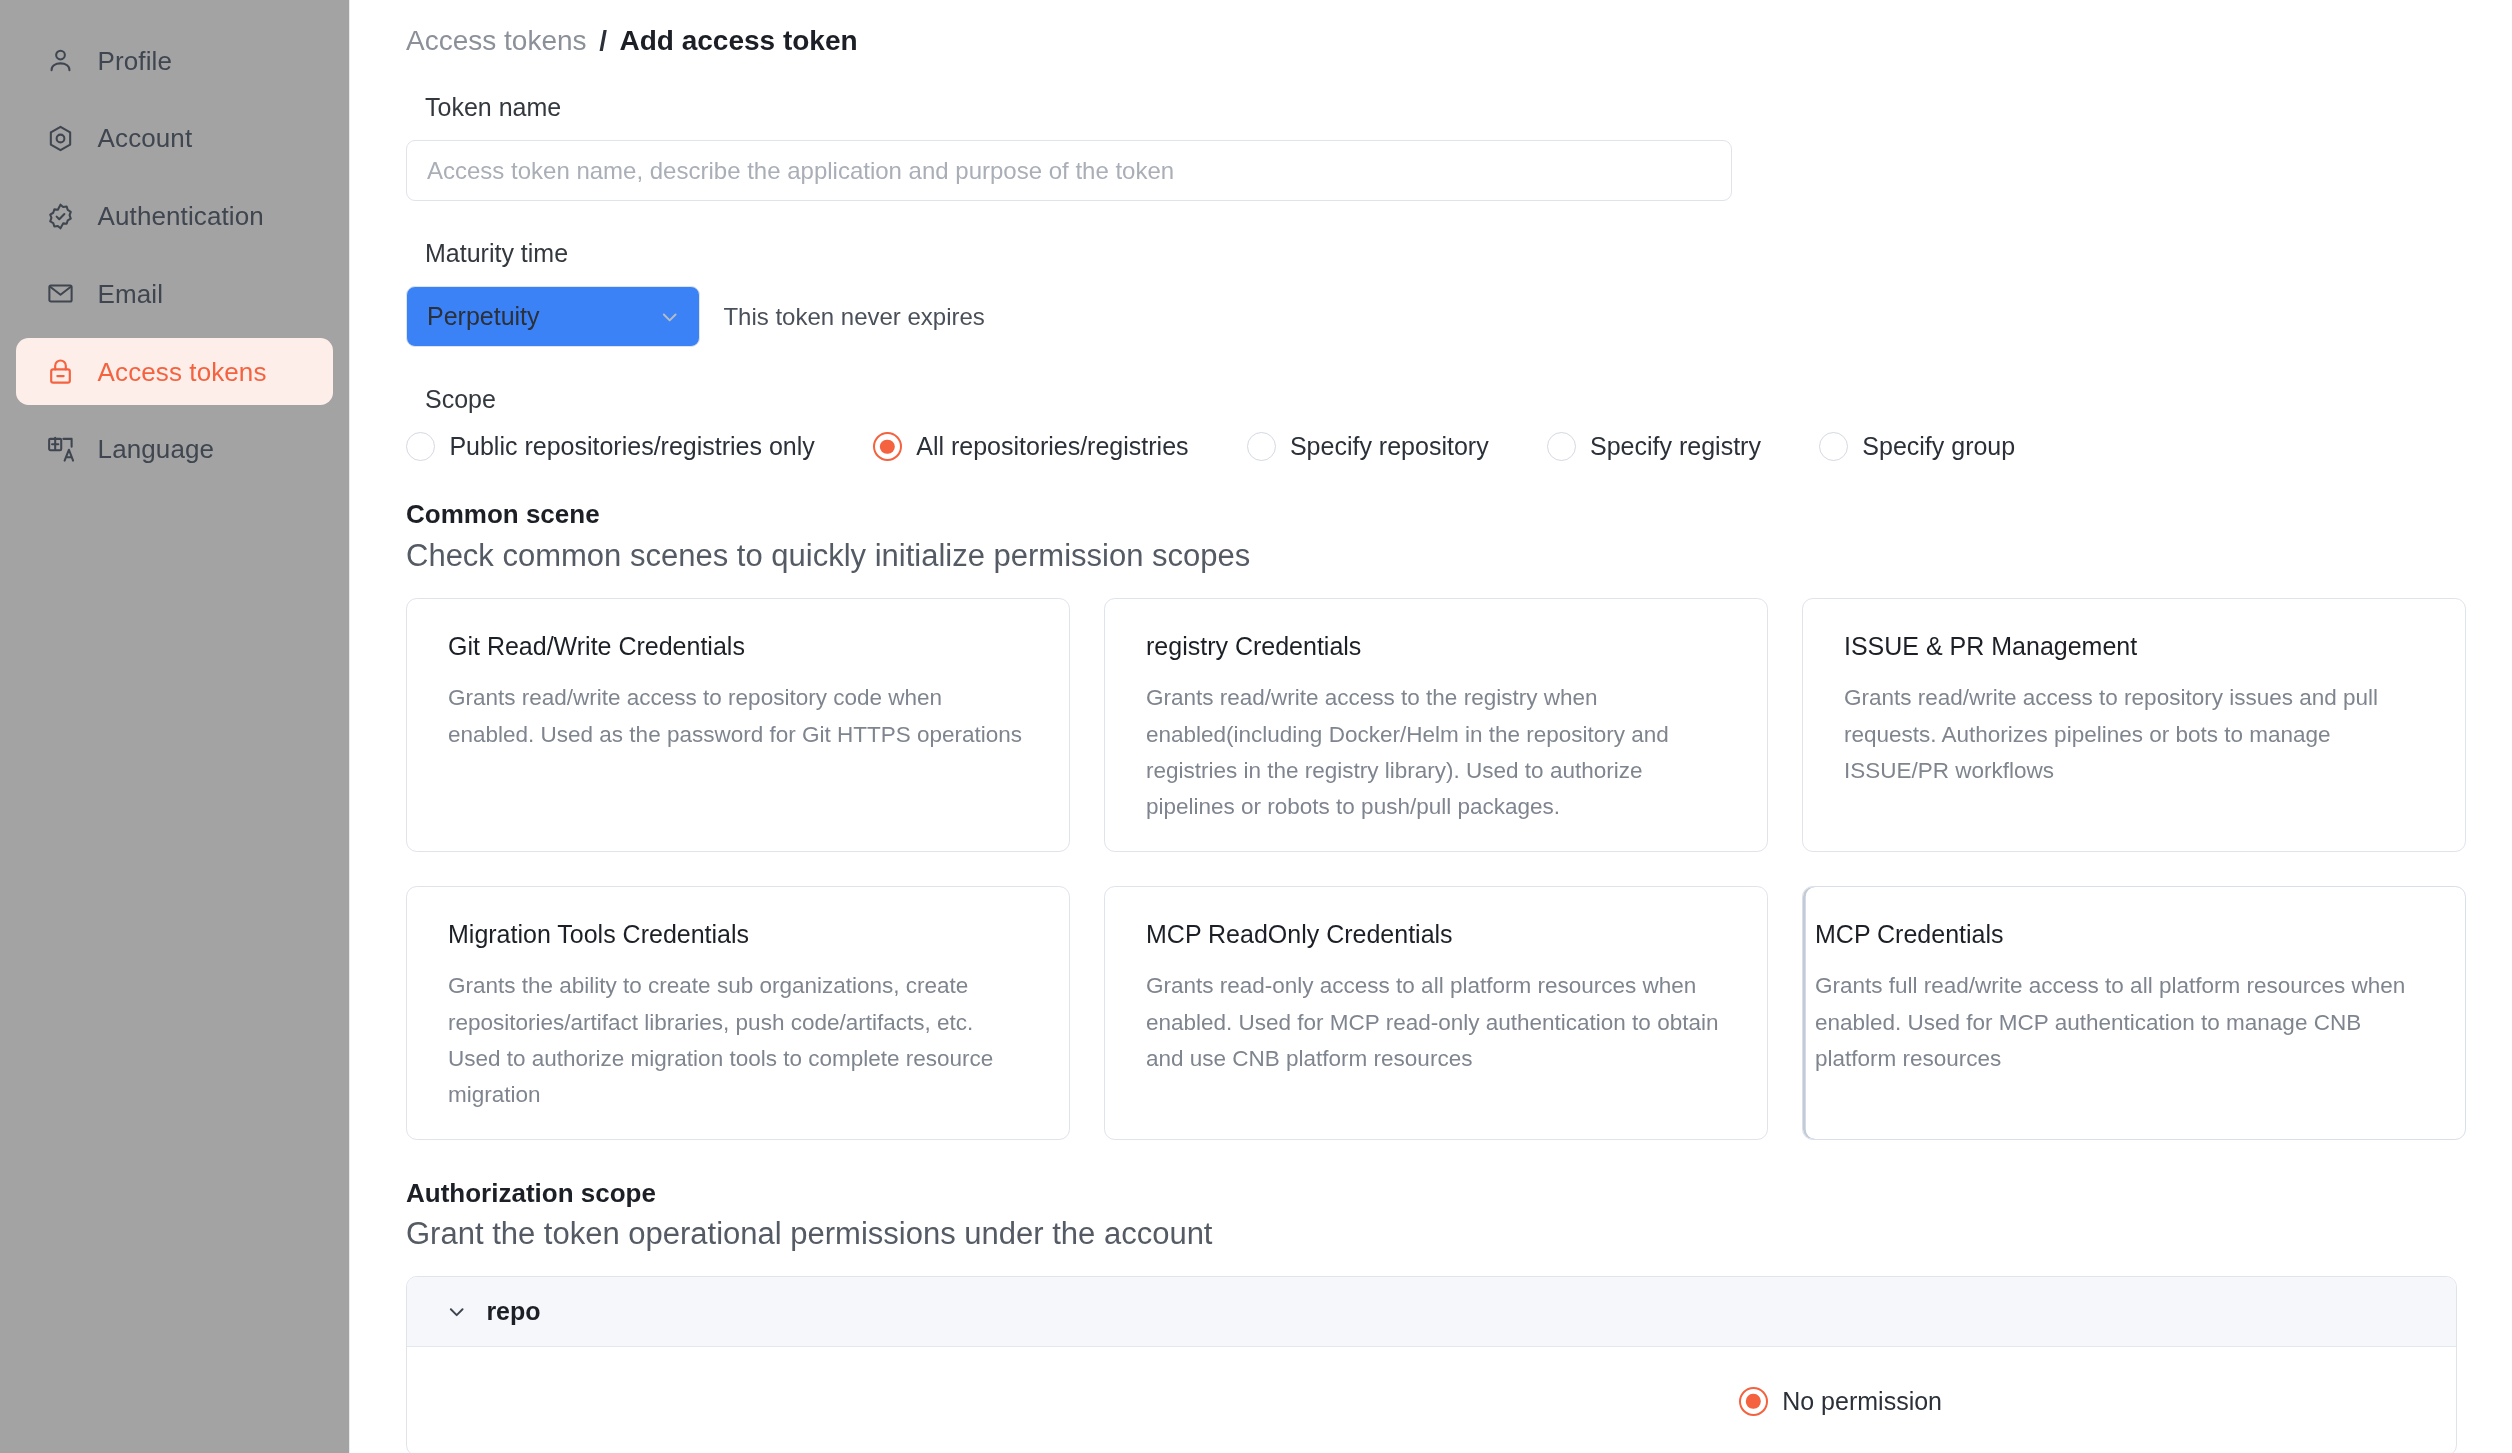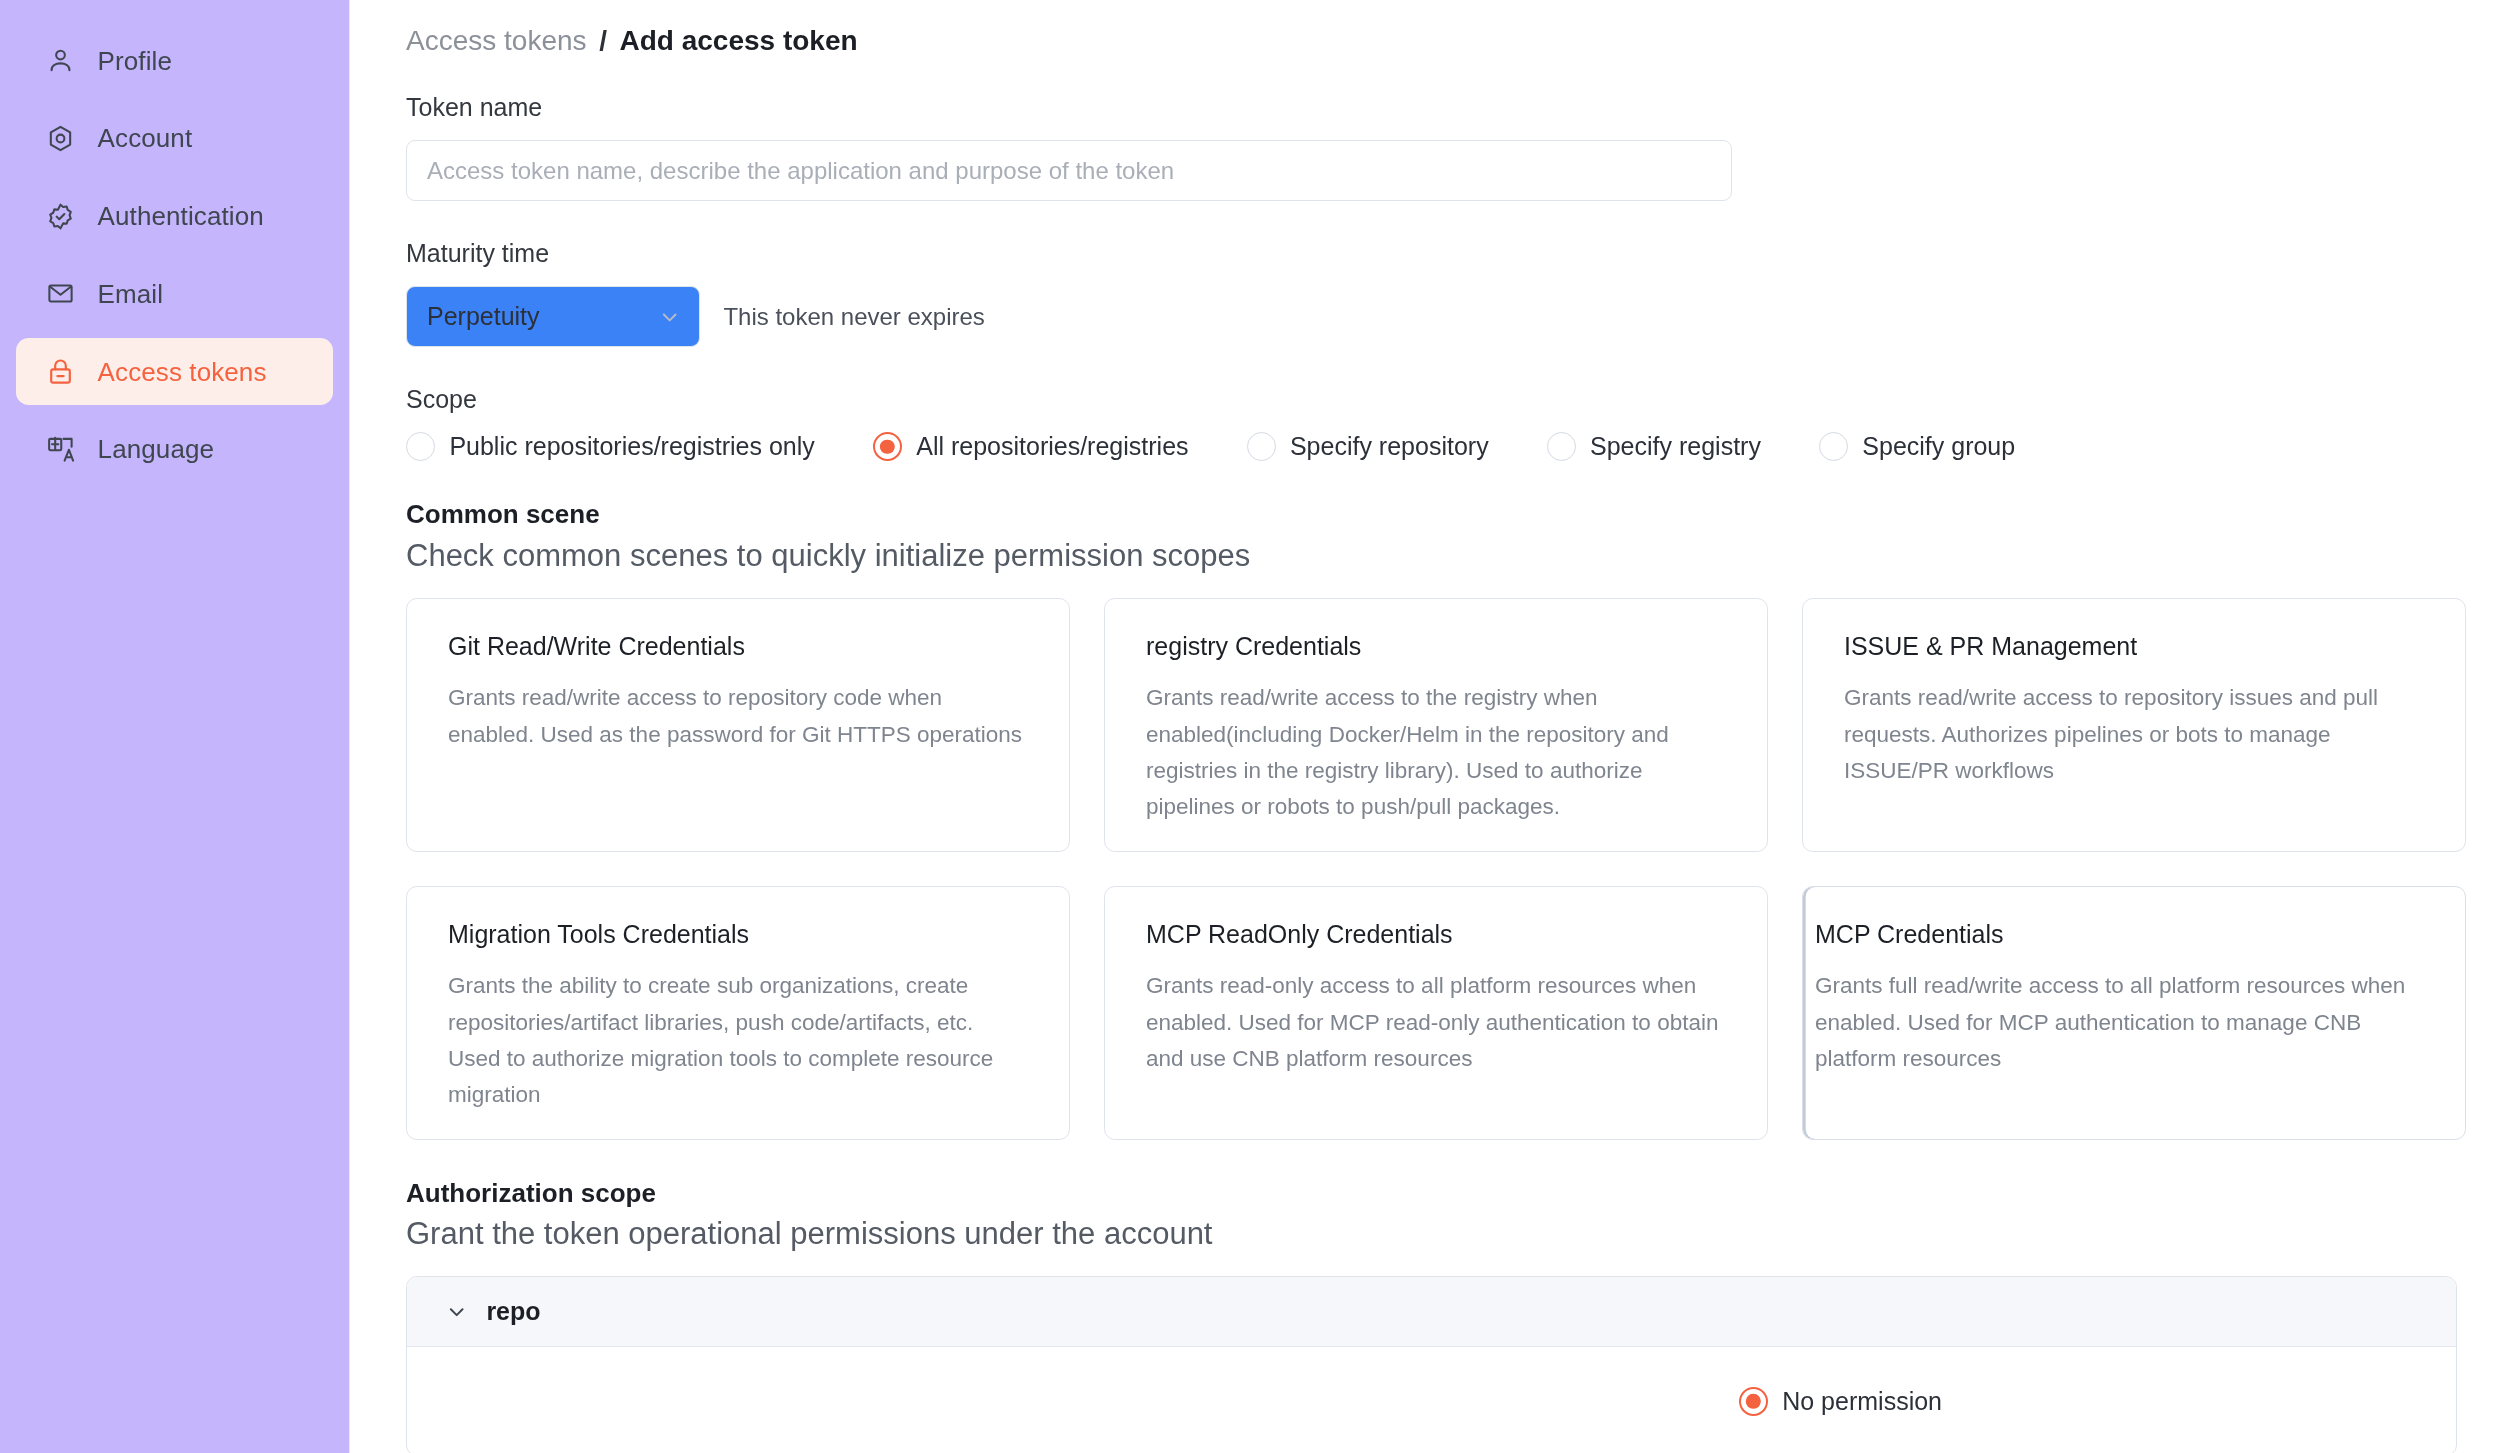--- a/index.html
+++ b/index.html
@@ -12,21 +12,21 @@
     overflow: hidden;
   }
   .app { display: flex; width: 2512px; height: 1454px; background: #fff; }
 
   
   .sidebar {
     width: 350px;
     flex: 0 0 350px;
     border-right: 1.8px solid #e8eaee;
     padding-top: 27px;
-    background: #c4b5fd;
+    background: #a3a3a3;
   }
   .nav-item {
     display: flex;
     align-items: center;
     gap: 21.6px;
     height: 67px;
     margin: 0 16px 10.8px 16px;
     padding-left: 29px;
     border-radius: 12.6px;
     color: #3f4650;
@@ -56,20 +56,21 @@
   }
   .crumb-link { color: #8b9099; cursor: pointer; }
   .crumb-sep { color: #2b3039; font-weight: bold; }
   .crumb-current { color: #1c2026; font-weight: bold; }
 
   .field-label {
     font-size: 25px;
     color: #33383f;
     margin-bottom: 20px;
     line-height: 1;
+    margin-left: 19px;
   }
 
   .text-input {
     display: block;
     width: 1326px;
     height: 61px;
     border: 1.8px solid #dfe3ea;
     border-radius: 9px;
     padding: 0 20px;
     font-size: 24px;

